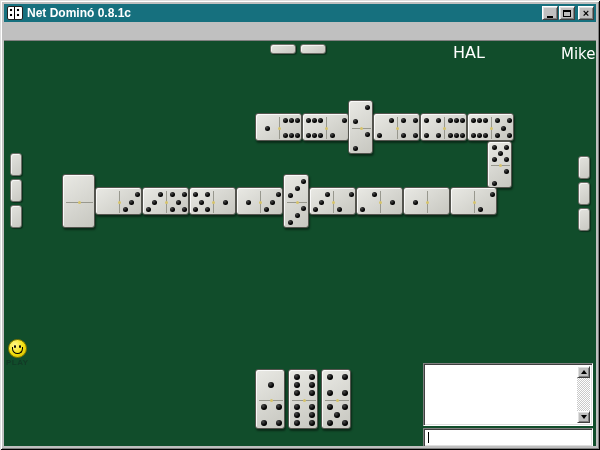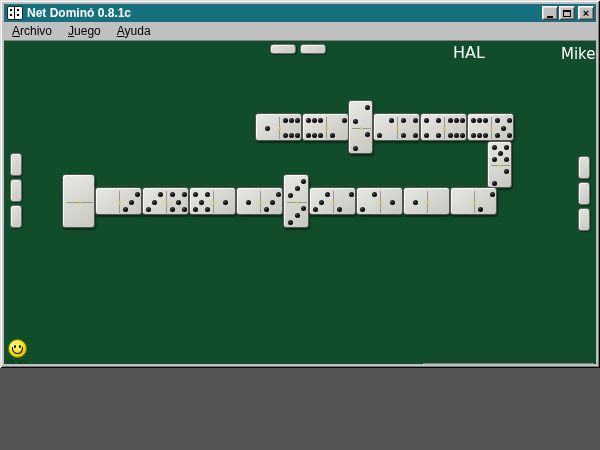--- a/index.html
+++ b/index.html
@@ -1,17 +1,17 @@
 <!DOCTYPE html>
 <html style="--felt: #114d2b; --titlebar: #16707e; --chrome: #c0c0c0; --tileface: #d9d9d3; --pip: #141414; --accent: #d6c36a; --smiley: #f2de0a;"><head>
 <meta charset="utf-8">
 <style>
   html,body{margin:0;padding:0;background:#555;}
   .window{
-    position:relative;width:600px;height:368px;background:var(--chrome,#c0c0c0);
+    position:relative;width:600px;height:450px;background:var(--chrome,#c0c0c0);
     box-shadow:inset 1px 1px 0 #dfdfdf, inset -1px -1px 0 #000, inset 2px 2px 0 #fff, inset -2px -2px 0 #808080;
     font-family:"Liberation Sans",sans-serif; overflow:hidden;
   }
   
   .titlebar{position:absolute;left:4px;top:4px;right:4px;height:18px;background:var(--titlebar,#16707e);
     display:flex;align-items:center;padding:0 2px;}
   .title-icon{width:14px;height:12px;margin:0 4px 0 1px;background-color:#fff;border:1px solid #222;border-radius:2px;
     background-image:
       radial-gradient(circle at 3px 3px,#000 1.2px,transparent 1.6px),
       radial-gradient(circle at 3px 8px,#000 1.2px,transparent 1.6px),
@@ -79,25 +79,20 @@
         <div class="glyph-min"></div>
       </div>
     <div class="winbtn">
         <div class="glyph-max"></div>
       </div>
     <div class="winbtn close">
         <span>×</span>
       </div>
   </div>
 
-  <div class="menubar" id="menu-bar">
-      <div class="menu-item"><u>A</u>rchivo</div>
-      <div class="menu-item"><u>J</u>uego</div>
-      <div class="menu-item"><u>A</u>yuda</div>
-    </div>
 
   <div class="client" id="client">
 
     <div class="player-label" style="left:449px;top:2px;font-size:16px;">HAL</div>
     <div class="player-label" style="left:557px;top:4px;">Mike</div>
 
     <div id="board-layer">
         <div class="domino" style="left: 251px; top: 72px; width: 47px; height: 28px;">
           <div class="half" style="left: 0px; top: 0px; width: 23.5px; height: 28px;">
             <div class="pip" style="width: 5px; height: 5px; left: 9.25px; top: 11.5px;"></div>

